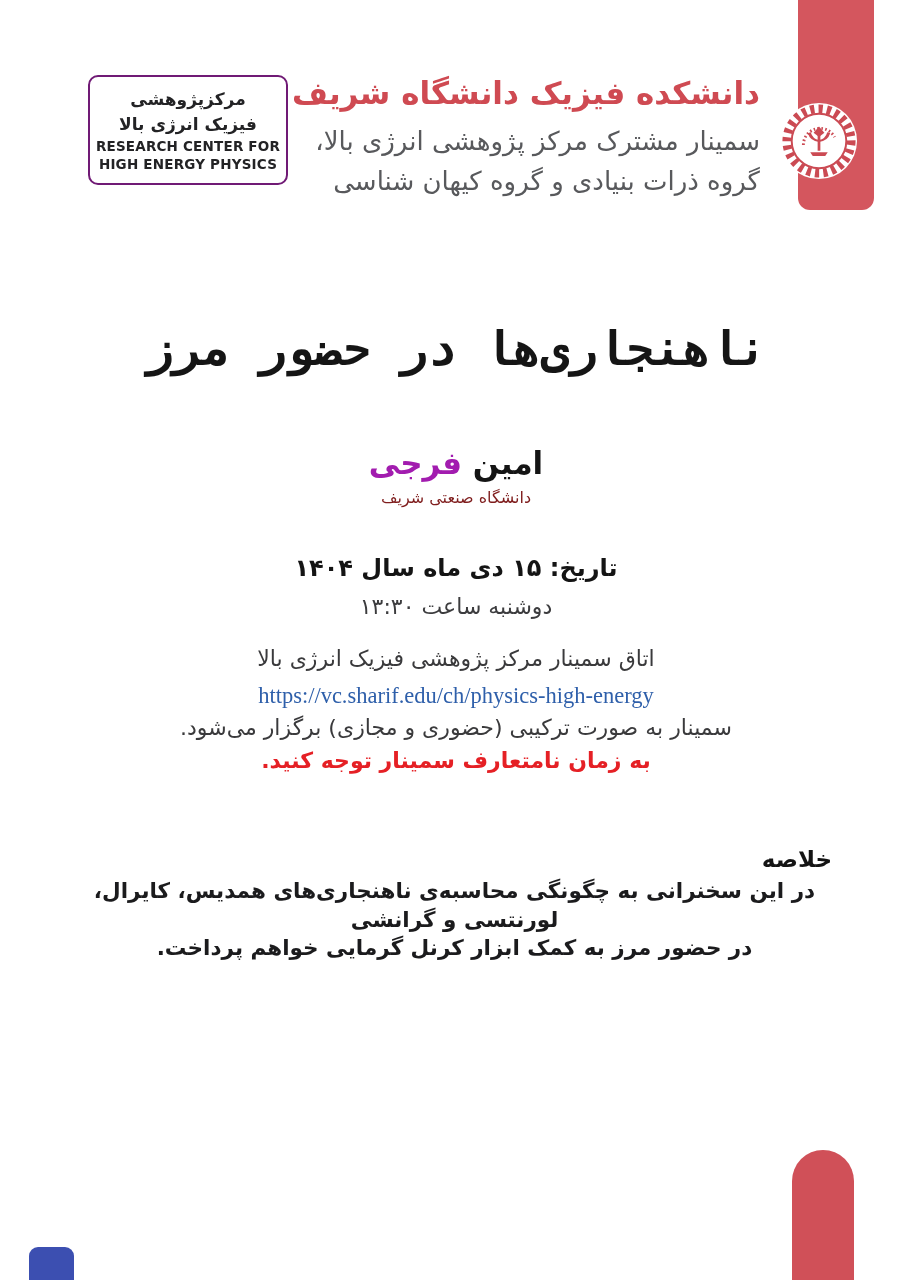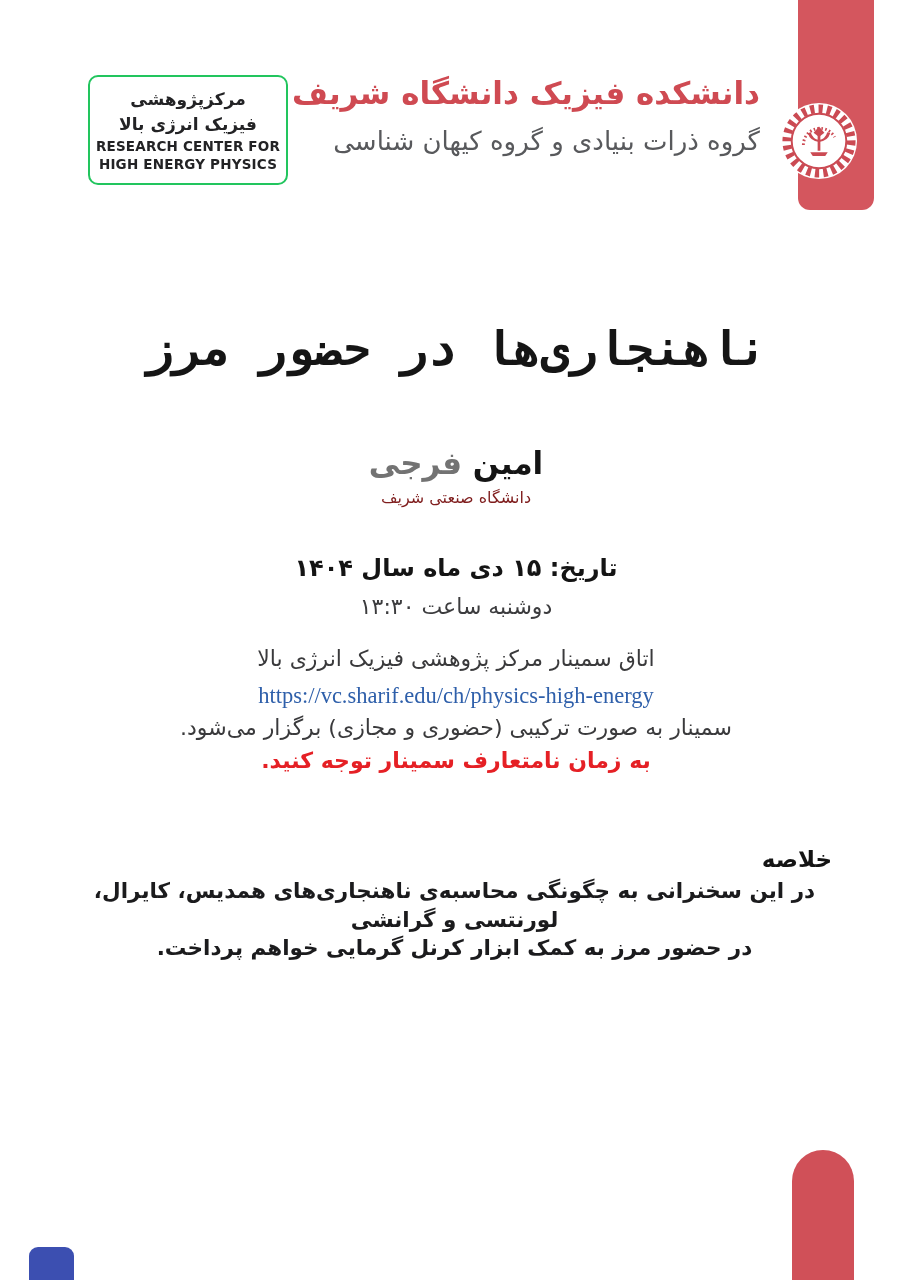--- a/index.html
+++ b/index.html
@@ -23,36 +23,36 @@
   }
   .square-bottom-left {
     left:29px; top:1247px; width:45px; height:33px;
     background:#3c4fb1; border-radius:9px 9px 0 0;
   }
   .logo-wrap { left:780px; top:102px; width:78px; height:78px; }
 
   
   .badge-box {
     left:88px; top:75px; width:200px; height:110px;
-    border:2px solid #22c55e; border-radius:10px;
+    border:2px solid #701a75; border-radius:10px;
     display:flex; flex-direction:column; align-items:center; justify-content:center;
     padding:6px 4px; text-align:center; background:#ffffff;
   }
   .badge-fa { font-size:17px; font-weight:bold; color:#232325; line-height:1.5; }
   .badge-en { font-size:13.5px; font-weight:bold; color:#232325; line-height:1.3; letter-spacing:0.2px; }
 
   
   .header-block { top:74px; right:152px; text-align:right; }
   .header-title { font-size:31px; font-weight:bold; color:#cf4a52; line-height:1.25; margin-bottom:8px; }
   .header-sub { font-size:26px; color:#58595c; line-height:1.54; }
 
   .main-title { top:318px; font-size:47px; font-weight:bold; color:#151515; line-height:1.5;font-family:Liberation Mono, monospace; }
 
   .speaker-name { top:443px; font-size:31px; font-weight:bold; color:#141414; line-height:1.3; }
-  .speaker-name .lastname { color:#737373; }
+  .speaker-name .lastname { color:#a21caf; }
   .speaker-affil { top:488px; font-size:16px; color:#7f1d1d; }
 
   .date-line { top:554px; font-size:24px; font-weight:bold; color:#141414; }
   .time-line { top:594px; font-size:22px; color:#3c3c3e; }
 
   .venue-line  { top:646px; font-size:22px; color:#3a3a3c; }
   .link-line   { top:682px; font-size:22.5px; }
   .link-line a { color:#2e5faa; text-decoration:none; direction:ltr; unicode-bidi:isolate;
                  font-family:Liberation Serif, serif; }
   .format-line { top:715px; font-size:22px; color:#3a3a3c; }
@@ -90,20 +90,21 @@
 
   <div class="abs badge-box">
     <div class="badge-fa fa">مرکزپژوهشی</div>
     <div class="badge-fa fa">فیزیک انرژی بالا</div>
     <div class="badge-en">RESEARCH CENTER FOR</div>
     <div class="badge-en">HIGH ENERGY PHYSICS</div>
   </div>
 
   <div class="abs header-block fa">
     <div class="header-title">دانشکده فیزیک دانشگاه شریف</div>
+    <div class="header-sub">سمینار مشترک مرکز پژوهشی انرژی بالا،</div>
     <div class="header-sub">گروه ذرات بنیادی و گروه کیهان شناسی</div>
   </div>
 
   <div class="abs center main-title fa">ناهنجاری‌ها در حضور مرز</div>
 
   <div class="abs center speaker-name fa">
     <span>امین</span>
     <span class="lastname">فرجی</span>
   </div>
   <div class="abs center speaker-affil fa">دانشگاه صنعتی شریف</div>

